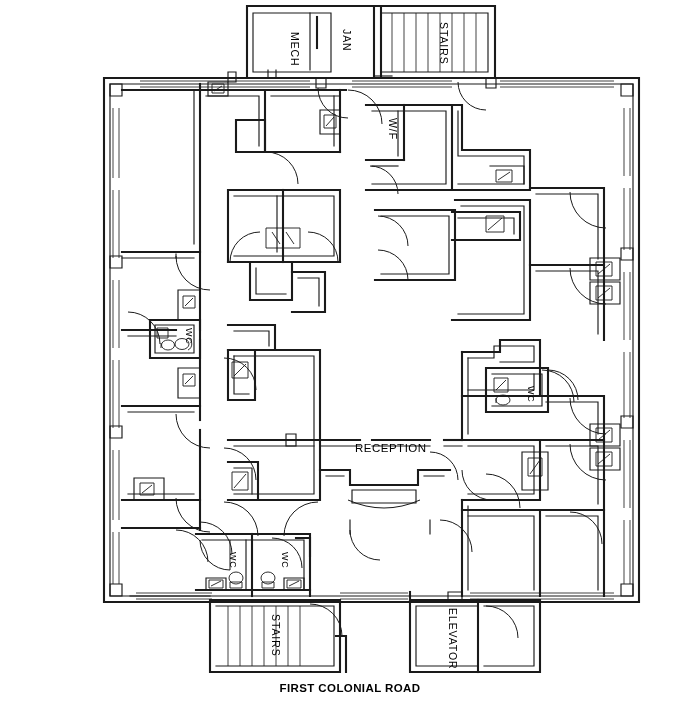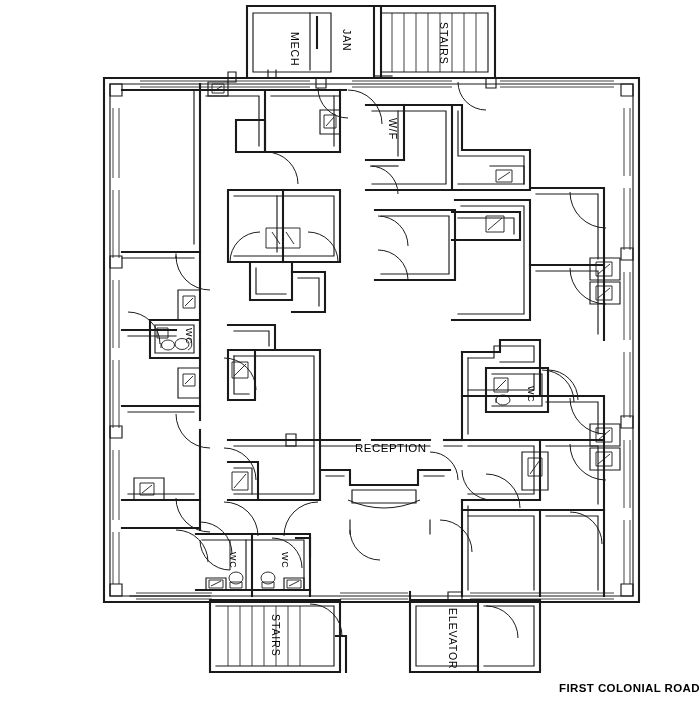--- a/index.html
+++ b/index.html
@@ -73,21 +73,21 @@
     font-family: "Liberation Sans", sans-serif;
     font-size: 11.5px;
     fill: #000000;
     letter-spacing: 0.5px;
   }
   .plan-title {
     position: absolute;
     left: 0;
     right: 0;
     top: 682px;
-    text-align: right;
+    text-align: center;
     font-family: "Liberation Sans", sans-serif;
     font-size: 11.5px;
     font-weight: bold;
     color: #000000;
     letter-spacing: 0.4px;
   }
 </style>
 </head>
 <body>
 

